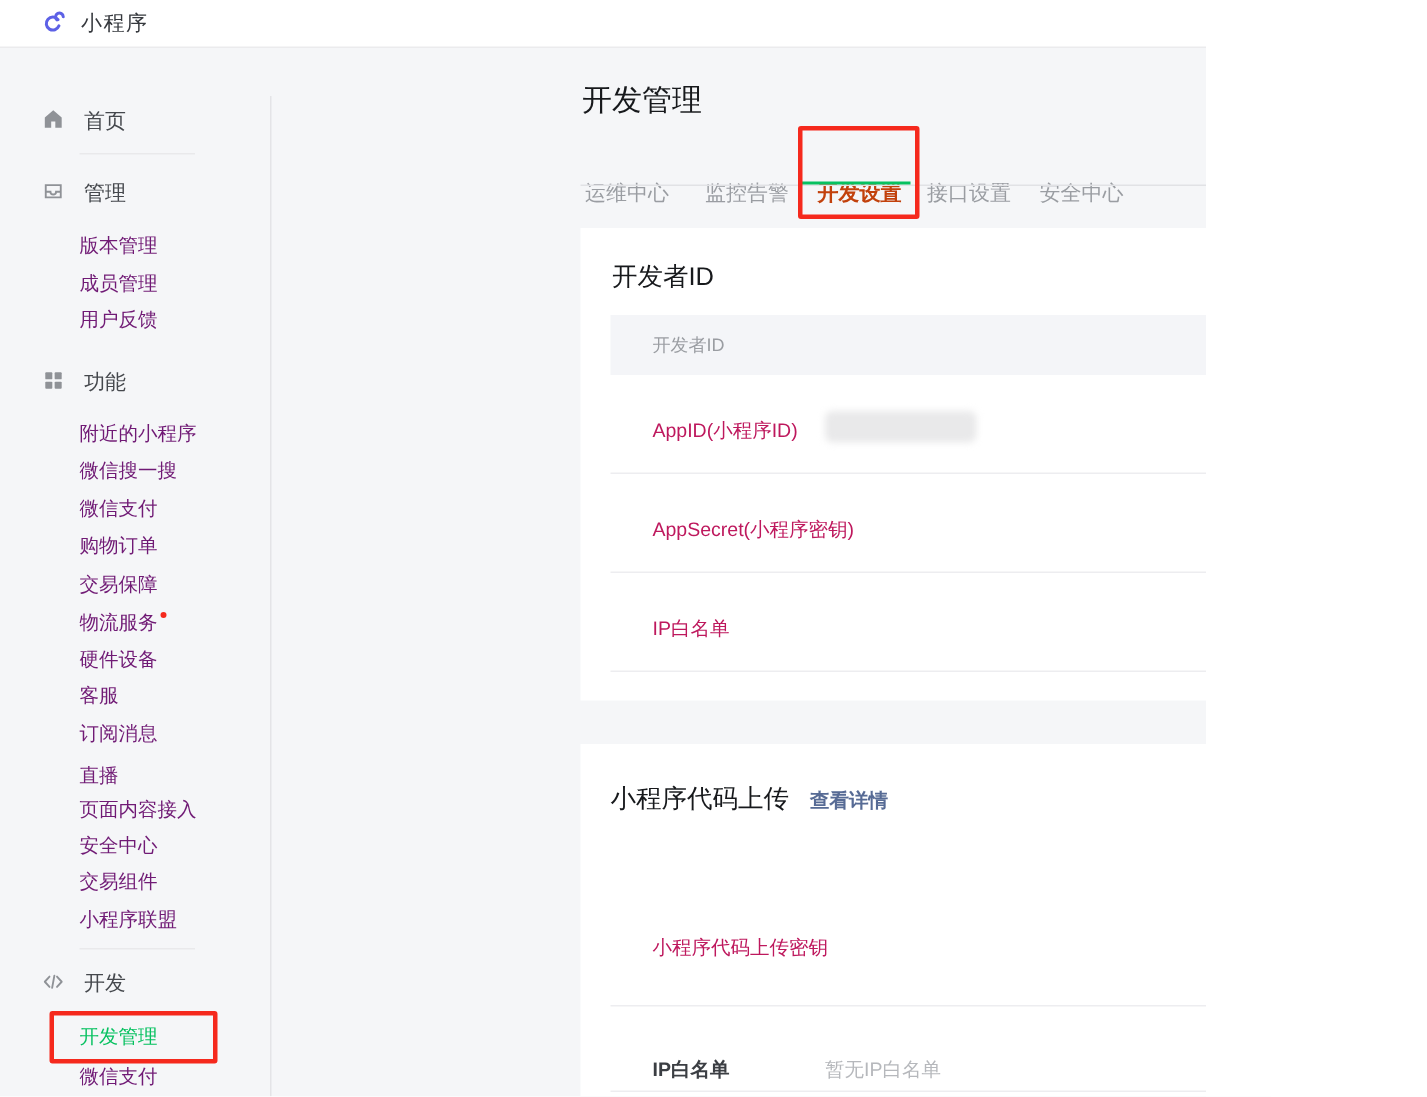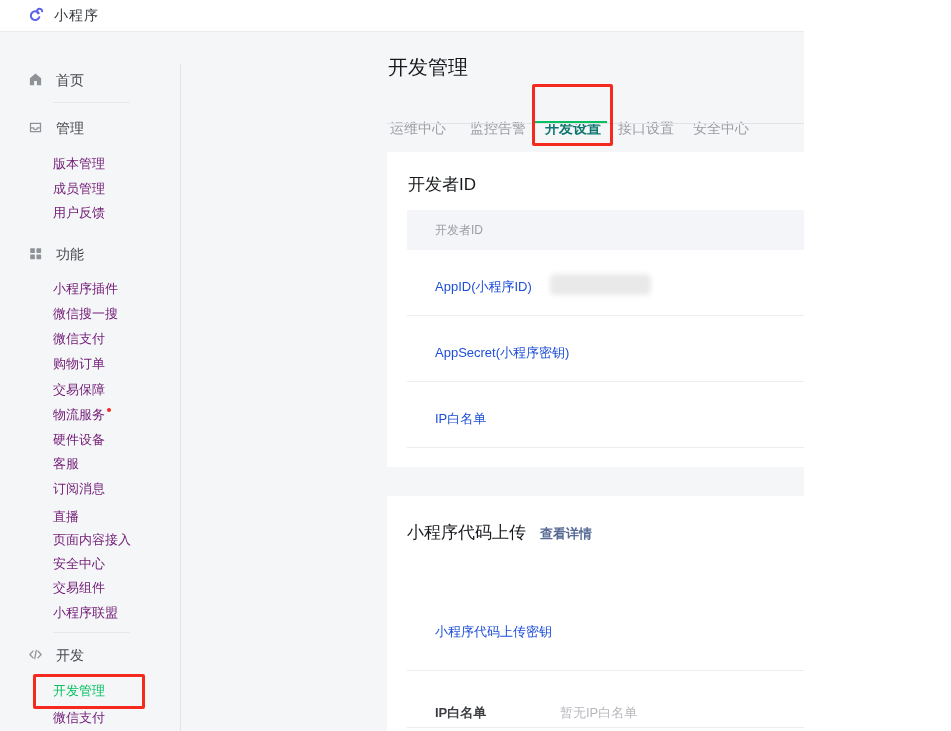--- a/index.html
+++ b/index.html
@@ -22,31 +22,31 @@
       font-size:14px;color:#45484d;height:18px;cursor:pointer;white-space:nowrap;}
   .sitem{position:absolute;left:53px;font-size:13px;color:#701a75;height:16px;
       line-height:16px;cursor:pointer;white-space:nowrap;}
   .sitem.active{color:#07c160;}
   .sdiv{position:absolute;left:53px;width:77px;height:1px;background:#e9e9eb;}
   .red-mark{display:inline-block;width:4px;height:4px;background:#f5291d;border-radius:50%;
       vertical-align:top;margin-left:2px;margin-top:1px;}
   
   .page-title{position:absolute;left:388px;top:54px;font-size:20px;line-height:26px;color:#17191c;}
   .tab{position:absolute;top:120px;font-size:14px;color:#9a9da2;cursor:pointer;white-space:nowrap;}
-  .tab.active{color:#0f766e;font-weight:700;}
+  .tab.active{color:#c2410c;font-weight:700;}
   .tab-line{position:absolute;left:387px;top:123px;width:564px;height:1px;background:#e1e2e5;}
   .tab-underline{position:absolute;left:533px;top:121px;width:74px;height:2px;background:#07c160;}
   
   .card{position:absolute;left:387px;width:564px;background:#ffffff;}
   .card-title{position:absolute;left:21px;font-size:17px;color:#17191c;white-space:nowrap;}
   .card-band{position:absolute;left:20px;width:544px;background:#f4f5f8;display:flex;align-items:center;}
   .band-label{margin-left:28px;font-size:12px;color:#9a9da2;}
-  .row-label{position:absolute;left:48px;font-size:13px;color:#1d4ed8;height:16px;line-height:16px;white-space:nowrap;}
+  .row-label{position:absolute;left:48px;font-size:13px;color:#be185d;height:16px;line-height:16px;white-space:nowrap;}
   .row-label.strong{font-weight:700;color:#3b3e43;}
-  .row-value{position:absolute;left:163px;font-size:13px;color:#b6b8bc;height:16px;line-height:16px;white-space:nowrap;margin-left:10px;}
+  .row-value{position:absolute;left:163px;font-size:13px;color:#b6b8bc;height:16px;line-height:16px;white-space:nowrap;}
   .row-div{position:absolute;left:20px;width:544px;height:1px;background:#ededf0;}
   .redacted{position:absolute;left:163px;width:101px;height:21px;background:#e9e9ea;
       border-radius:5px;filter:blur(2.5px);}
   .desc-row{position:absolute;left:20px;top:25px;display:flex;align-items:baseline;gap:14px;white-space:nowrap;}
   .card-title-inline{font-size:17px;color:#17191c;}
   .card-desc{font-size:13px;color:#9a9da2;}
   .detail-link{font-size:13px;color:#576b95;font-weight:700;cursor:pointer;}
   
   .anno{position:absolute;border:3px solid #f5291d;border-radius:2px;background:transparent;}
   svg{display:block;}
@@ -98,21 +98,21 @@
     <span>
       <svg width="15" height="15" viewBox="0 0 24 24">
         <rect x="3.5" y="3.5" width="7.5" height="7.5" rx="1" fill="#8f9297"></rect>
         <rect x="13.5" y="3.5" width="7.5" height="7.5" rx="1" fill="#8f9297"></rect>
         <rect x="3.5" y="13.5" width="7.5" height="7.5" rx="1" fill="#8f9297"></rect>
         <rect x="13.5" y="13.5" width="7.5" height="7.5" rx="1" fill="#8f9297"></rect>
       </svg>
     </span>
     <span>功能</span>
   </div>
-  <div class="sitem" style="top:281px">小程序插件</div>
+  <div class="sitem" style="top:281px">附近的小程序</div>
   <div class="sitem" style="top:306px">微信搜一搜</div>
   <div class="sitem" style="top:331px">微信支付</div>
   <div class="sitem" style="top:356px">购物订单</div>
   <div class="sitem" style="top:382px">交易保障</div>
   <div class="sitem" style="top:407px">
     <span>物流服务</span><span class="red-mark"></span>
   </div>
   <div class="sitem" style="top:432px">硬件设备</div>
   <div class="sitem" style="top:456px">客服</div>
   <div class="sitem" style="top:481px">订阅消息</div>

